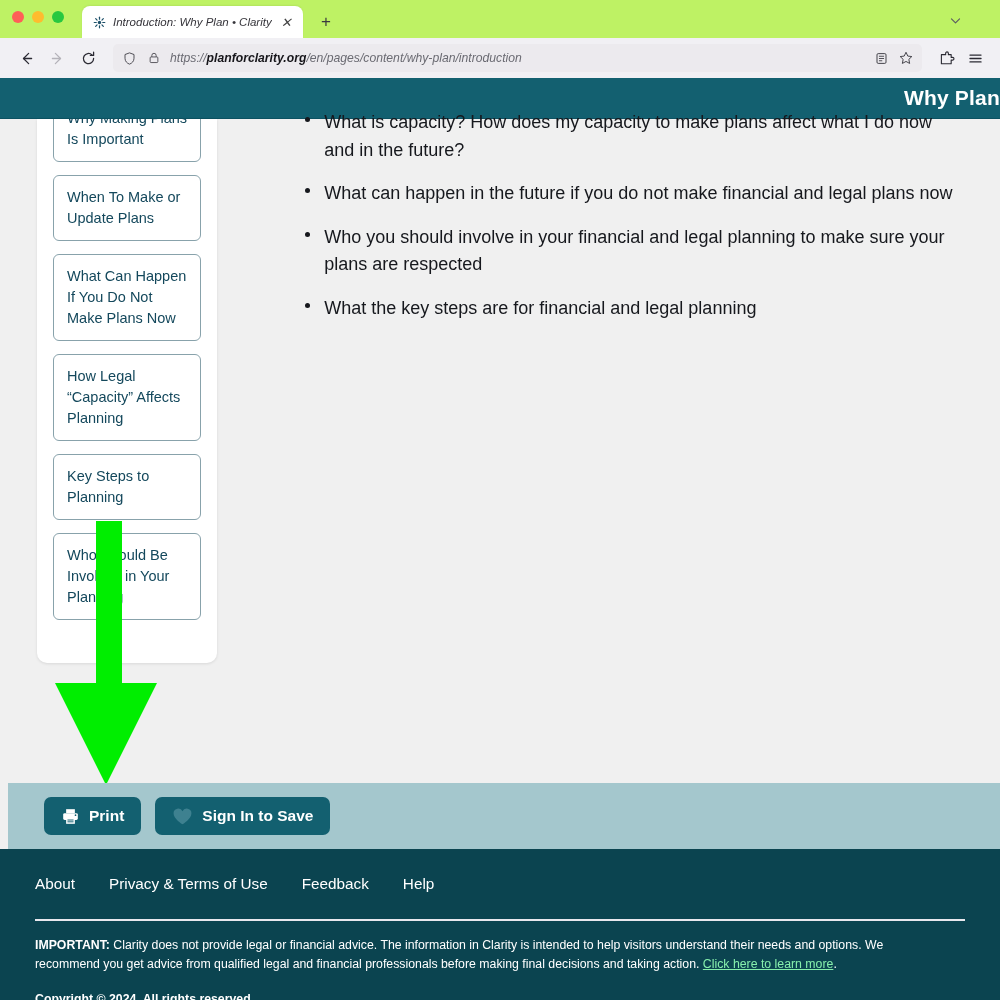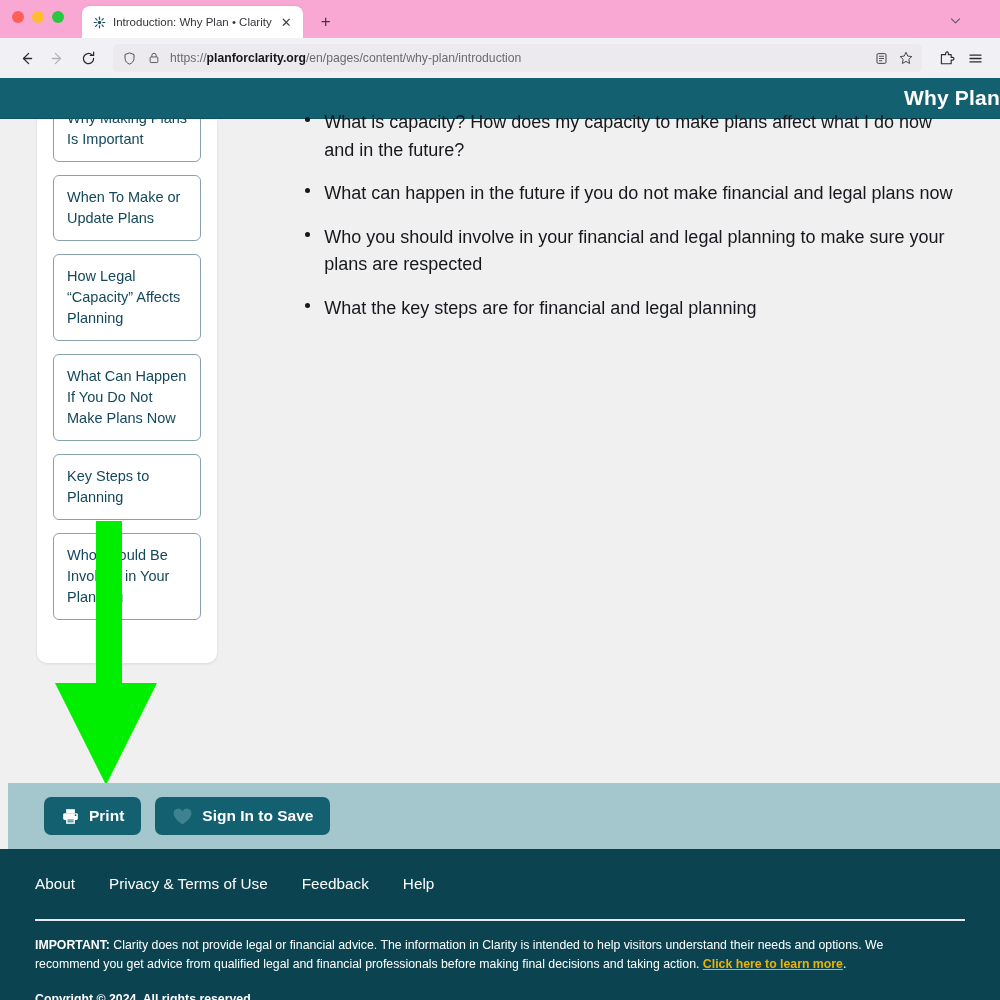--- a/index.html
+++ b/index.html
@@ -4,21 +4,21 @@
 <style>
   * { box-sizing: border-box; margin: 0; padding: 0; }
   html, body {
     width: 1000px; height: 1000px;
     font-family: "Liberation Sans", sans-serif;
     overflow: hidden;
     background: #ffffff;
   }
 
   
-  .browser-chrome { width: 1000px; background: #f9a8d4; }
+  .browser-chrome { width: 1000px; background: #bef264; font-style: italic; }
   .tabstrip {
     height: 38px;
     display: flex; align-items: flex-end;
     padding: 0 8px 0 12px;
     position: relative;
   }
   .traffic { display: flex; align-items: center; gap: 8px; height: 38px; padding-bottom: 4px; }
   .dot { width: 12px; height: 12px; border-radius: 50%; }
   .dot.red { background: #ff5f57; }
   .dot.yellow { background: #febc2e; }
@@ -208,21 +208,21 @@
     width: 930px;
   }
   .disclaimer {
     margin-top: 15px;
     font-size: 12.3px;
     line-height: 1.55;
     color: #ffffff;
     max-width: 912px;
   }
   .disclaimer b { font-weight: bold; }
-  .disclaimer a { color: #eab308; text-decoration: underline; font-weight: bold; }
+  .disclaimer a { color: #86efac; text-decoration: underline; }
   .copyright { margin-top: 18px; font-size: 12.3px; font-weight: bold; color: #ffffff; }
 
   
   .green-arrow {
     position: absolute;
     left: 53px; top: 443px;
     width: 104px; height: 264px;
     pointer-events: none;
   }
 </style>
@@ -339,22 +339,22 @@
   <div class="site-header">
     <div class="site-title">Why Plan</div>
   </div>
 
   <div class="content-row">
 
     <div class="sidebar">
       <div class="sidebar-clip">
         <div class="nav-card" style="margin-top:-23px;">Why Making Plans Is Important</div>
         <div class="nav-card">When To Make or Update Plans</div>
+        <div class="nav-card">What Can Happen If You Do Not Make Plans Now</div>
         <div class="nav-card">How Legal “Capacity” Affects Planning</div>
-        <div class="nav-card">What Can Happen If You Do Not Make Plans Now</div>
         <div class="nav-card">Key Steps to Planning</div>
         <div class="nav-card">Who Should Be Involved in Your Planning</div>
       </div>
     </div>
 
     <div class="main">
       <ul class="bullets">
         <li class="clipped">What is capacity? How does my capacity to make plans affect what I do now and in the future?</li>
         <li>What can happen in the future if you do not make financial and legal plans now</li>
         <li>Who you should involve in your financial and legal planning to make sure your plans are respected</li>

